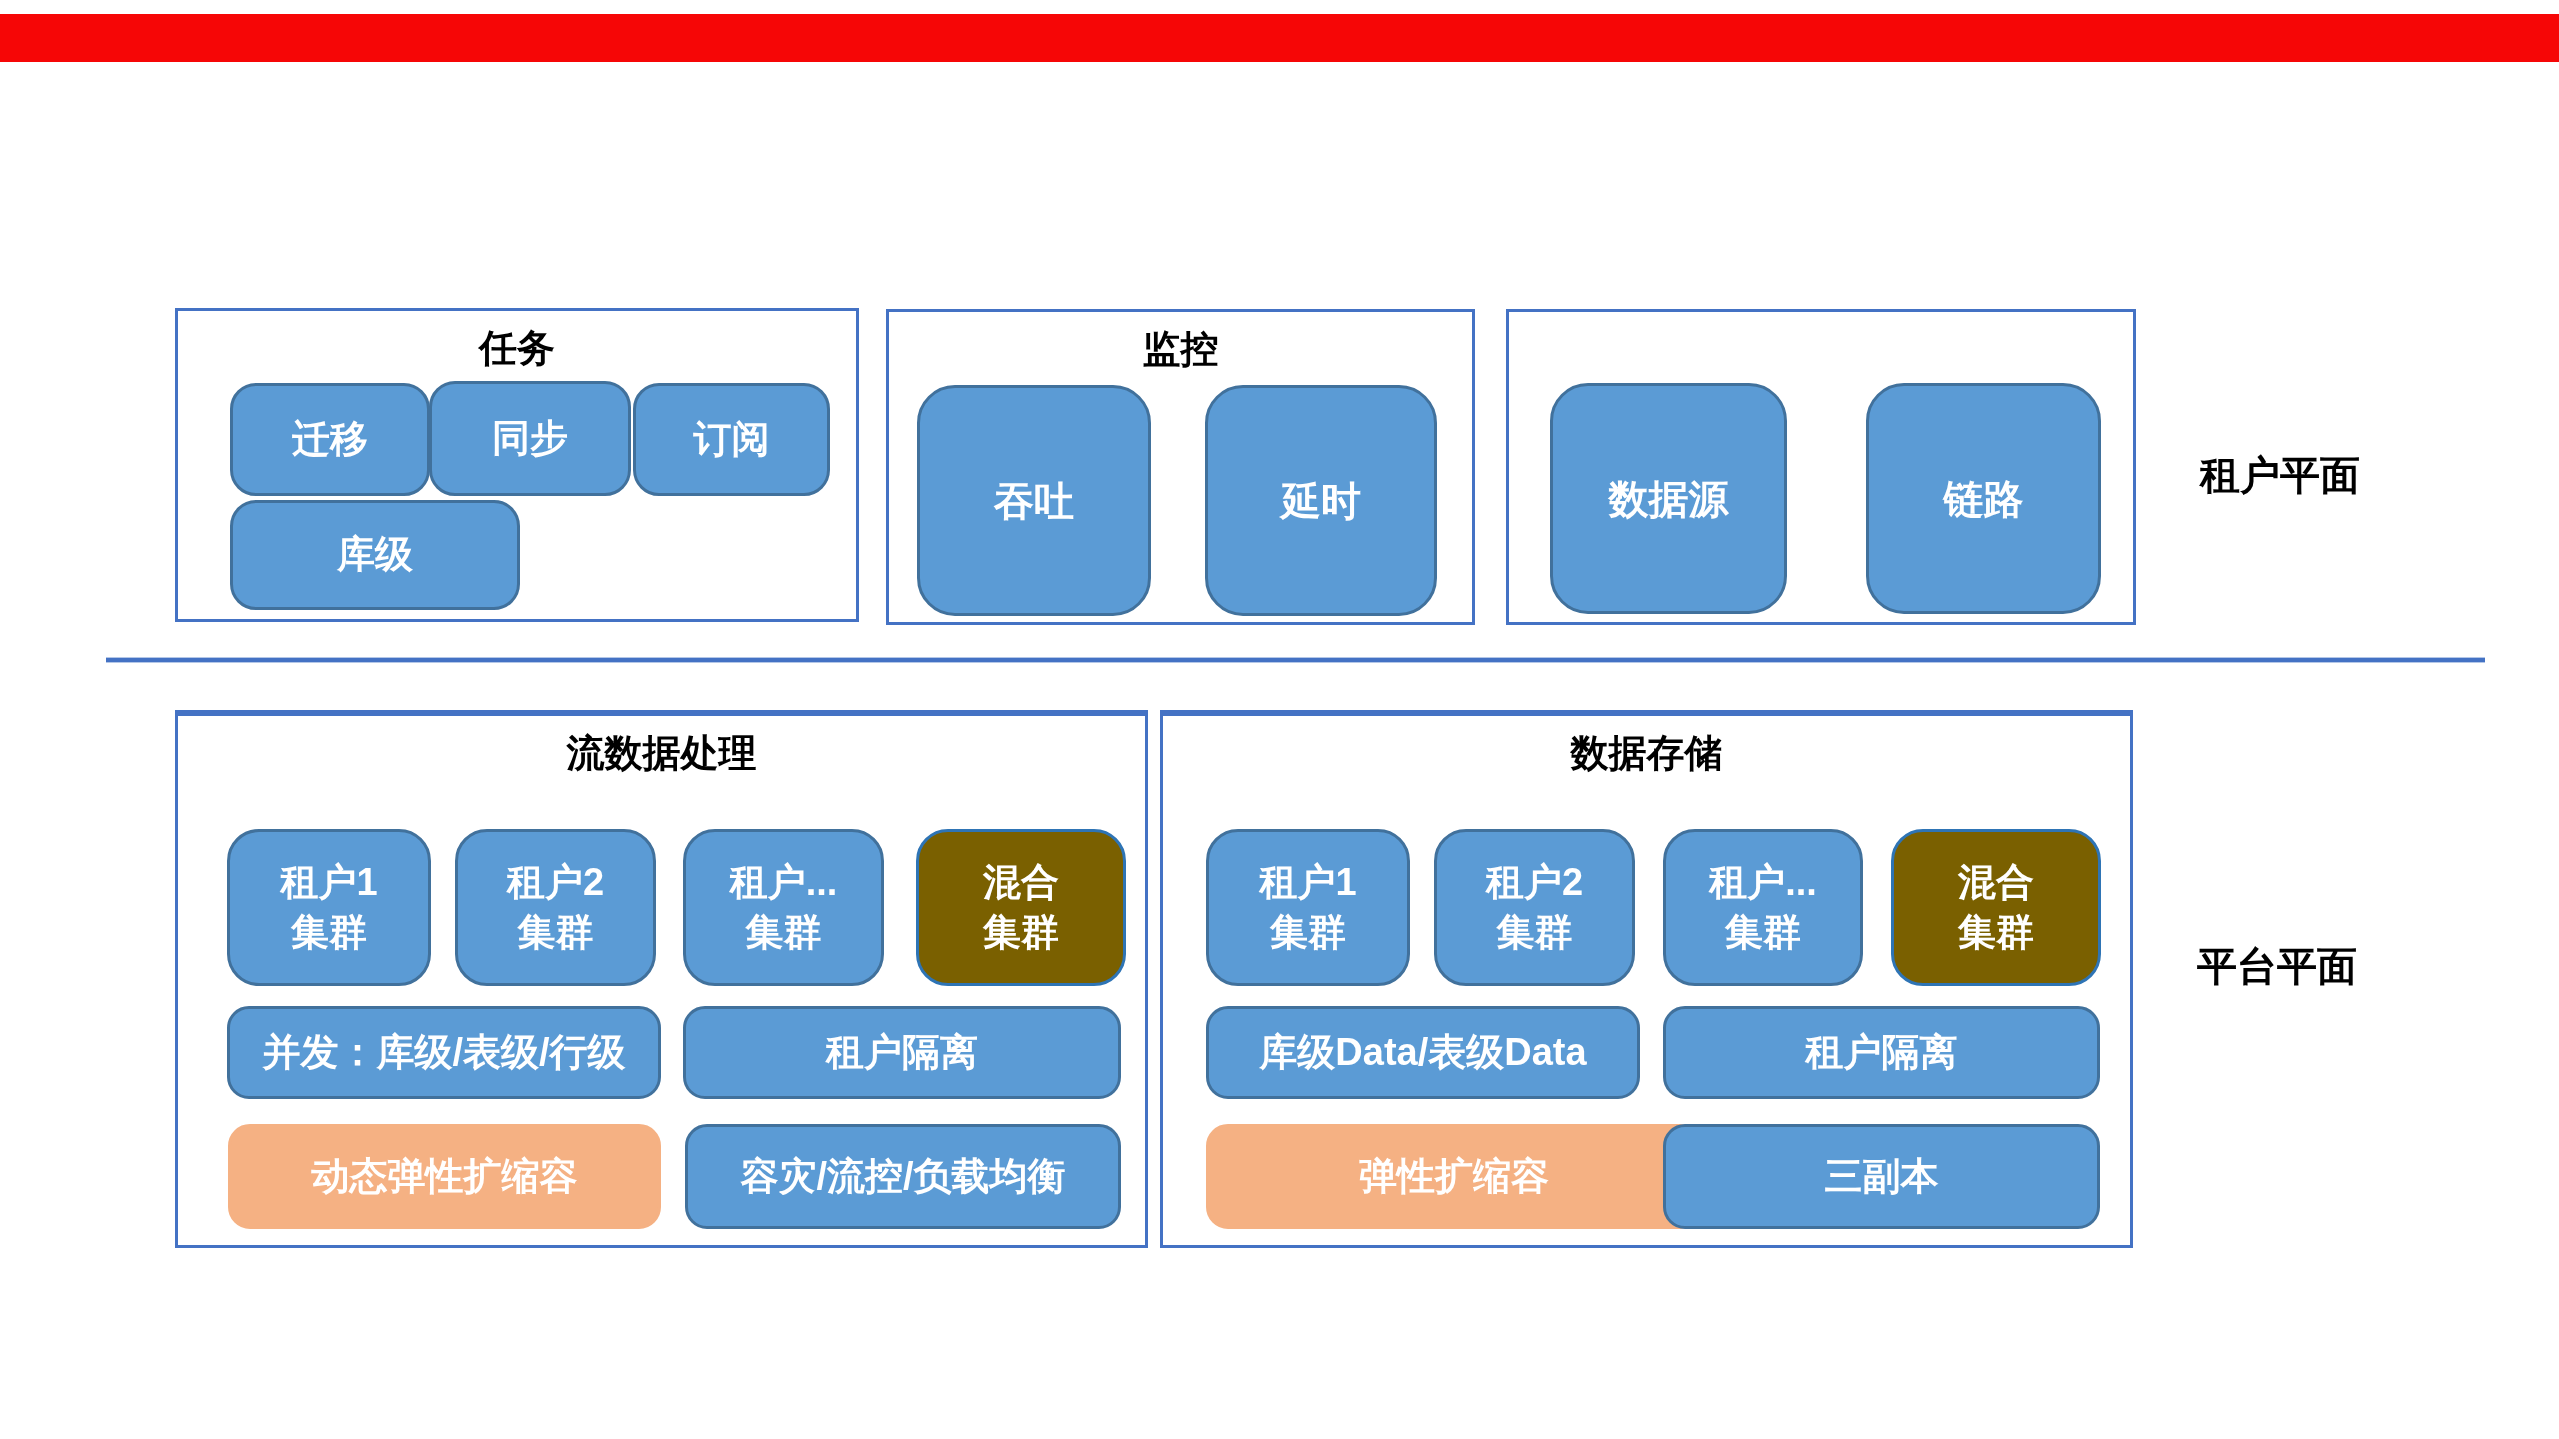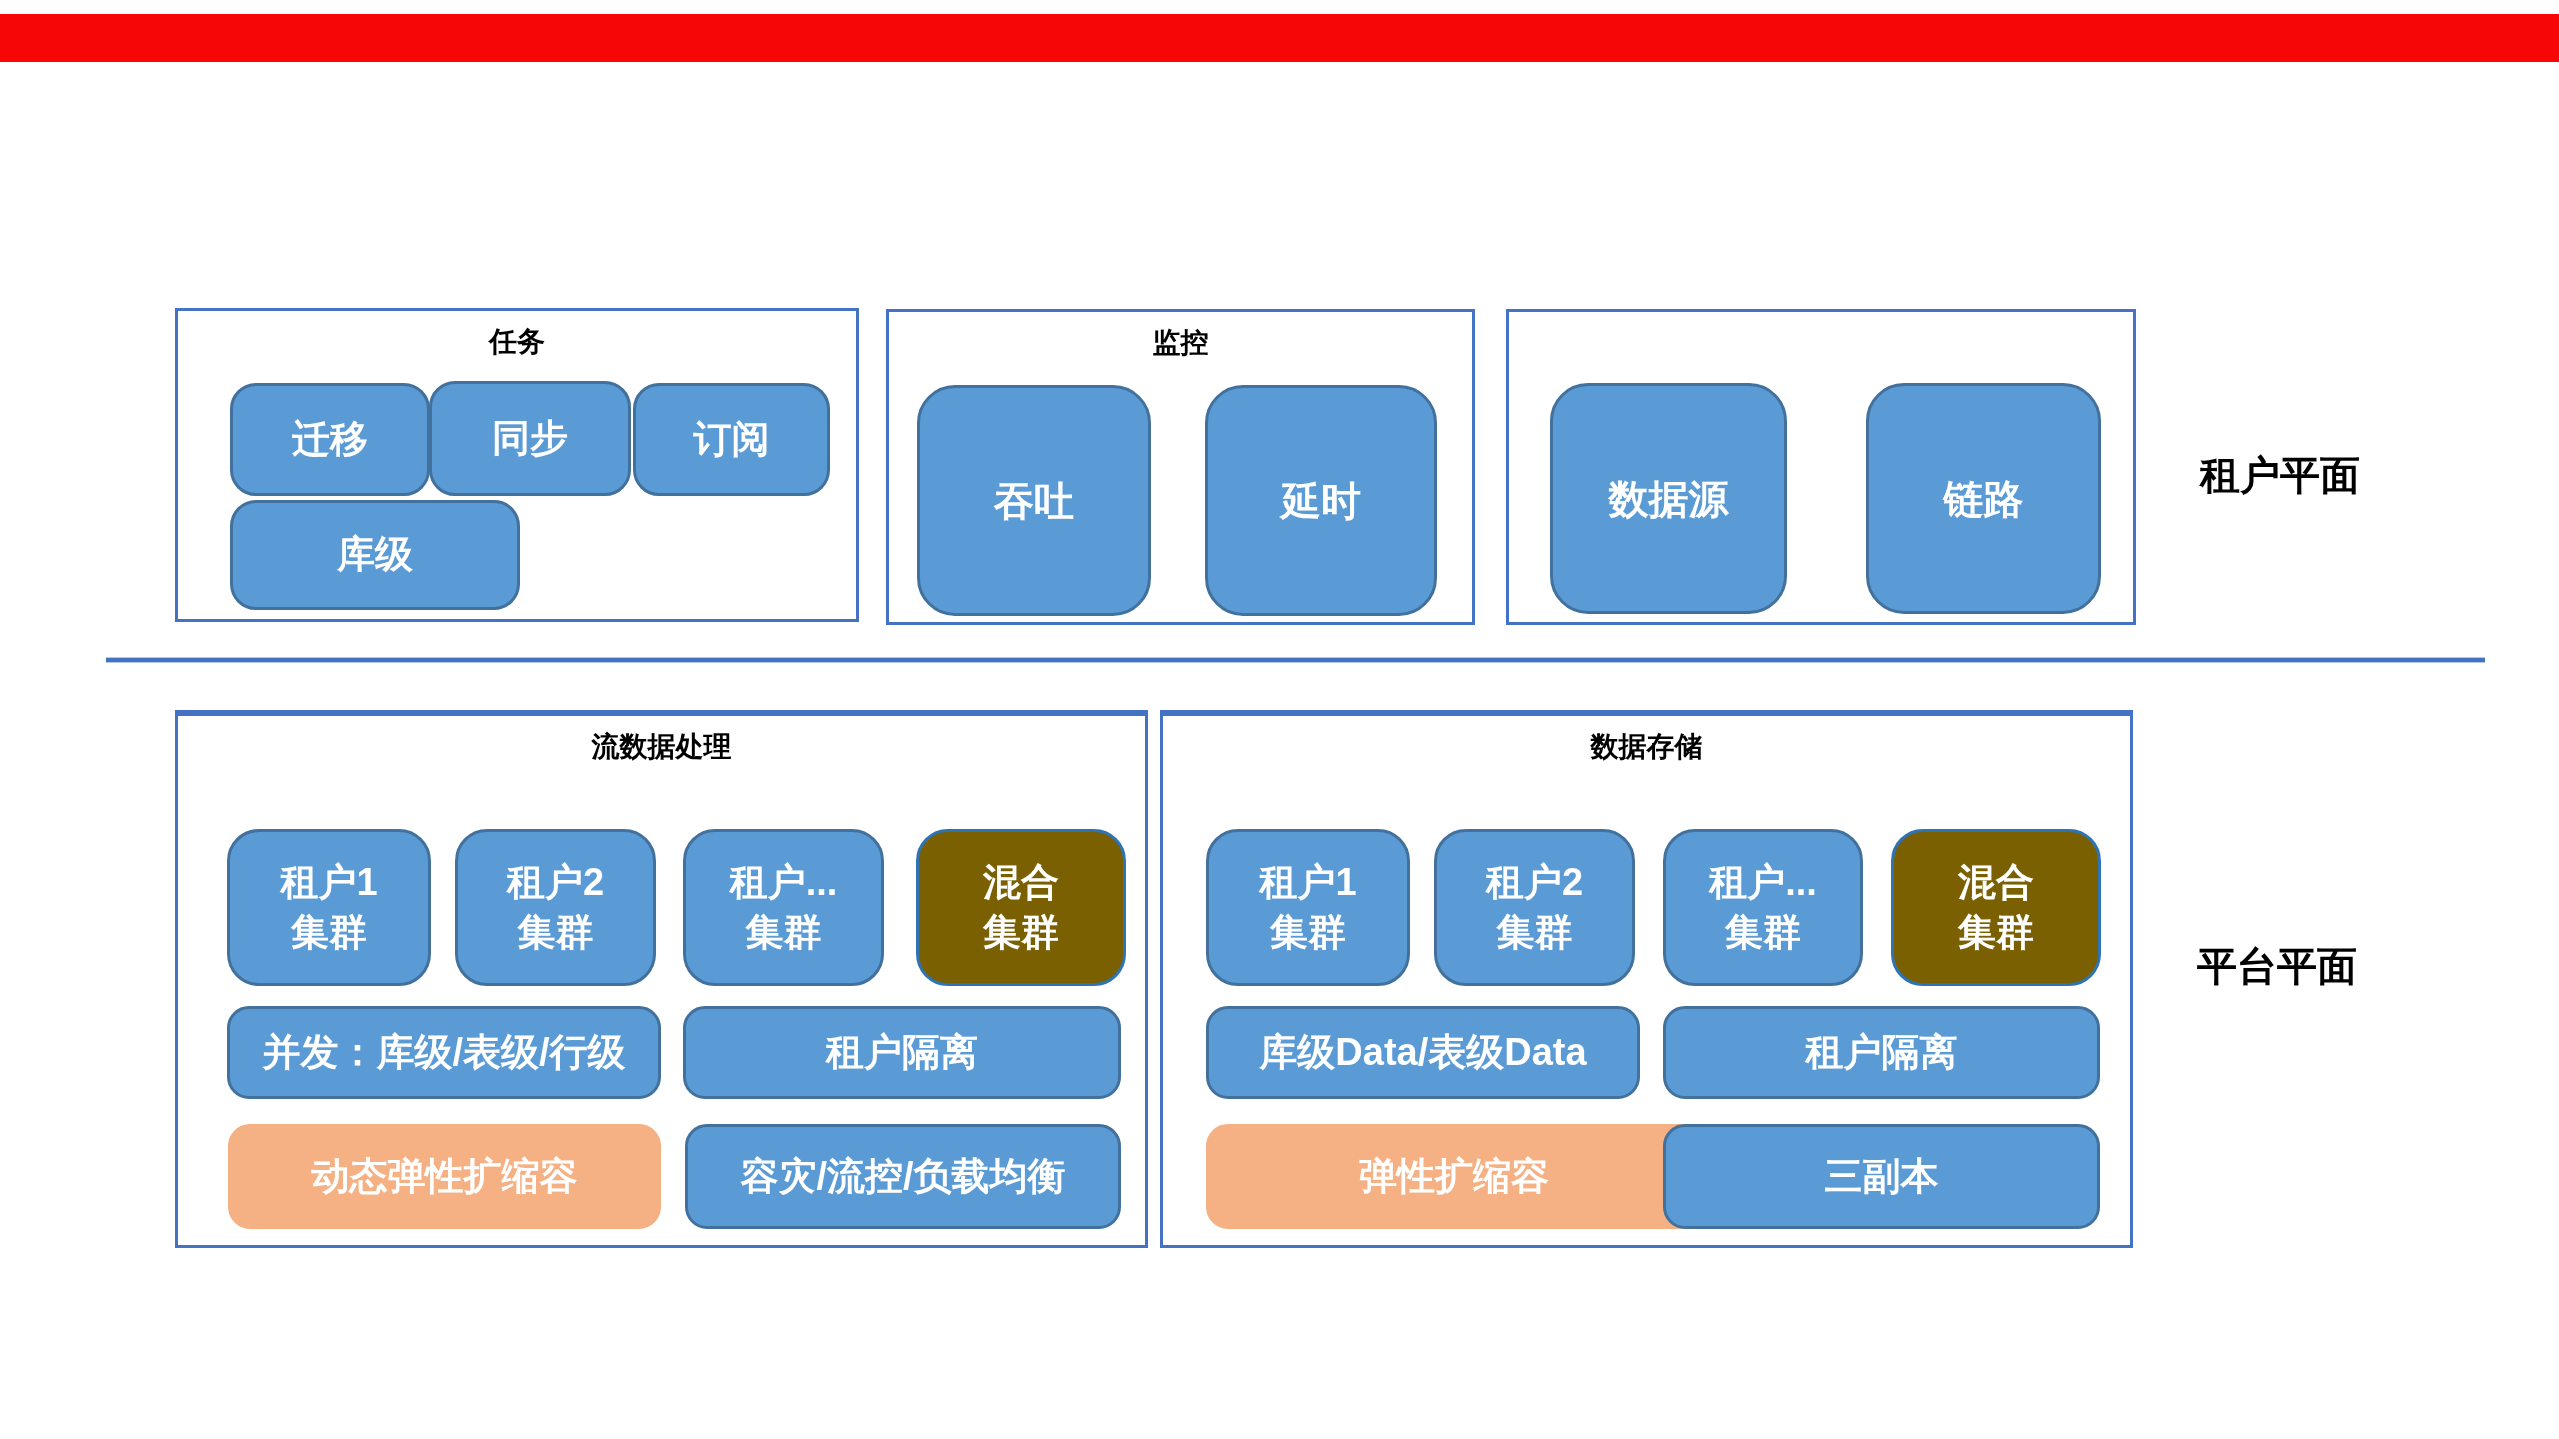--- a/index.html
+++ b/index.html
@@ -15,21 +15,21 @@
     position:absolute; left:188px; top:128px; width:1400px;
     font-family:"Liberation Serif","DejaVu Serif",serif;
     font-size:104px; line-height:1.3; color:#000; font-weight:400; white-space:nowrap;
   }
   .group-box {
     position:absolute; background:#ffffff; border:3px solid #4472c4;
   }
   .group-box.thick-top { border-top-width:6px; }
   .group-title {
     position:absolute; left:0; right:0; top:12px; text-align:center;
-    font-size:28px; font-weight:600; color:#000;
+    font-size:38px; font-weight:600; color:#000;
   }
   .tile {
     position:absolute; display:flex; align-items:center; justify-content:center;
     text-align:center; color:#ffffff; font-weight:600; font-size:38px;
     background:#5b9bd5; border:3px solid #41719c; border-radius:26px;
     line-height:1.3;
   }
   .tile.big { border-radius:38px; font-size:40px; }
   .tile.cluster { border-radius:32px; flex-direction:column; }
   .tile.olive { background:#7a6000; border-color:#2e74b5; }

